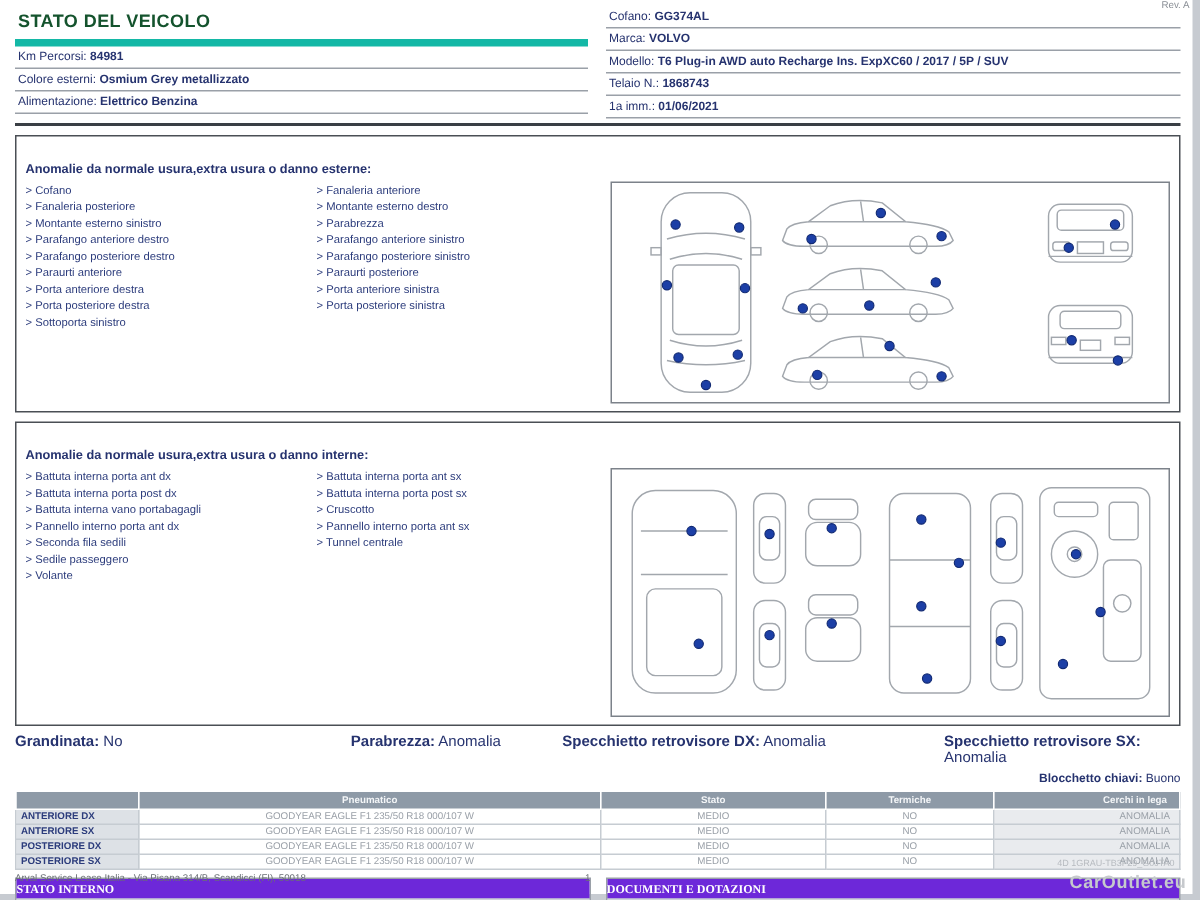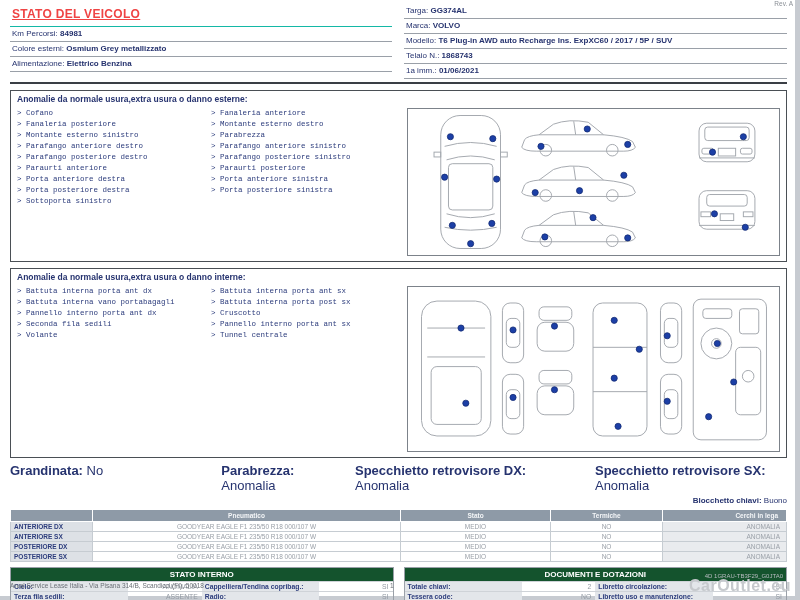--- a/index.html
+++ b/index.html
@@ -7,84 +7,84 @@
   body { font-family: "Liberation Sans", sans-serif; background: #c7cbd1; position: relative; overflow: hidden; }
   .page { position: absolute; left: 0; top: 0; width: 795px; height: 596px; background: #ffffff; padding: 4px 8px 0 10px; }
 
   
   .hdr { display: flex; position: relative; }
   .hcol-left { width: 382px; margin-right: 12px; }
   .hcol-right { flex: 1; }
   .hrow { border-bottom: 1px solid #9aa0a8; padding: 2px 2px 3px; font-size: 8px; color: #26336f; }
   .hrow .lbl { color: #26336f; }
   .hrow .val { font-weight: bold; }
-  .title { color: #ef4444; font-size: 12px; font-weight: bold; letter-spacing: .3px; padding: 3px 2px 5px; border-bottom: 1px solid #14b8a6; text-decoration: underline; }
+  .title { color: #14532d; font-size: 12px; font-weight: bold; letter-spacing: .3px; padding: 3px 2px 5px; border-bottom: 5px solid #14b8a6; }
   .rev { position: absolute; top: 0; right: 2px; font-size: 6.5px; color: #8a8f96; }
   .main-rule { border-bottom: 2px solid #3a3f45; margin-top: 3px; }
 
   
-  .panel { border: 1px solid #4a4f55; margin-top: 6px; padding: 3px 6px 5px; }
+  .panel { border: 1px solid #4a4f55; margin-top: 6px; padding: 16px 6px 5px; }
   .ptitle { font-size: 8.5px; font-weight: bold; color: #26336f; margin-bottom: 4px; }
-  .pbody { display: flex; font-family: Liberation Mono, monospace; }
+  .pbody { display: flex; }
   .plists { display: flex; width: 388px; flex-shrink: 0; }
   .dcol { width: 194px; padding-right: 4px; }
   .ditem { font-size: 7.5px; line-height: 11px; color: #2c3c7c; }
   .dbox { border: 1px solid #7c828a; flex: 1; margin-left: 2px; }
   .dbox svg { width: 100%; height: 100%; display: block; }
   .dbox-ext { height: 148px; }
   .dbox-int { height: 166px; }
   .outline { stroke: #a2a7ad; fill: none; stroke-width: 1; }
   .dot { fill: #1c3fa6; stroke: #122a73; stroke-width: .8; }
 
   
-  .sumrow { display: flex; font-size: 13px; color: #26336f; margin-top: 5px; gap: 24px; }
+  .sumrow { display: flex; font-size: 10px; color: #26336f; margin-top: 5px; gap: 24px; }
   .si { display: inline-block; }
   .si .b { font-weight: bold; }
   .keyrow { font-size: 8px; color: #26336f; margin: 3px 0 4px; text-align: right; }
   .keyrow .b { font-weight: bold; }
 
   
   table.tires { width: 100%; border-collapse: collapse; margin-top: 2px; }
   .tires th { background: #8e9aa7; color: #f4f6f8; font-size: 6.5px; font-weight: bold; padding: 2px; border: 1px solid #ffffff; text-align: center; }
   .tires th.th-cerchi { text-align: right; padding-right: 8px; }
   .tires td { font-size: 6.5px; padding: 1px 3px; border: 1px solid #c6ccd2; }
   .tires td.rowlbl { background: #dde1e6; color: #2c3c7c; font-weight: bold; }
   .tires td.pneu, .tires td.stato, .tires td.term { text-align: center; color: #9aa0a8; }
   .tires td.cerchi { text-align: right; color: #9aa0a8; background: #e9ebee; padding-right: 6px; }
 
   
   .btwrap { display: flex; gap: 10px; margin-top: 5px; }
   .bt { flex: 1; border: 1px solid #9aa0a8; align-self: flex-start; }
-  .bthead { background: #14532d; color: #ffffff; text-align: center; font-weight: bold; font-size: 8px; padding: 2px 0; }
+  .bthead { background: #6d28d9; color: #ffffff; font-weight: bold; font-size: 8px; padding: 2px 0; font-family: Liberation Serif, serif; }
   .btrow { display: flex; border-top: 1px solid #cfd3d8; }
   .btpair { flex: 1; display: flex; min-width: 0; }
   .btlbl { flex: 1.7; background: #e3e6ea; color: #2c3c7c; font-weight: bold; font-size: 6.8px; padding: 1px 3px; white-space: nowrap; overflow: hidden; }
   .btval { flex: 1; font-size: 6.8px; color: #939aa3; text-align: right; padding: 1px 4px; }
 
   
   .footer { position: absolute; left: 10px; right: 10px; bottom: 7px; font-size: 6.5px; color: #6a6f76; }
   .f-page { position: absolute; left: 380px; top: 0; }
   .f-code { position: absolute; right: 2px; top: -9px; color: #b7bbc0; font-size: 6px; }
-  .watermark { position: absolute; right: 4px; bottom: 1px; font-size: 16px; font-weight: 600; color: #c6c9cd; letter-spacing: .5px; }
+  .watermark { position: absolute; right: 4px; bottom: 1px; font-size: 12px; font-weight: 600; color: #c6c9cd; letter-spacing: .5px; }
 </style>
 </head>
 <body>
 
 <div class="page">
   <div class="rev">Rev. A</div>
 
   <div class="hdr">
     <div class="hcol-left">
       <div class="title">STATO DEL VEICOLO</div>
       <div class="hrow"><span class="lbl">Km Percorsi:</span> <span class="val">84981</span></div>
       <div class="hrow"><span class="lbl">Colore esterni:</span> <span class="val">Osmium Grey metallizzato</span></div>
       <div class="hrow"><span class="lbl">Alimentazione:</span> <span class="val">Elettrico Benzina</span></div>
     </div>
     <div class="hcol-right">
-      <div class="hrow"><span class="lbl">Targa:</span> <span class="val">GG374AL</span></div>
+      <div class="hrow"><span class="lbl">Cofano:</span> <span class="val">GG374AL</span></div>
       <div class="hrow"><span class="lbl">Marca:</span> <span class="val">VOLVO</span></div>
       <div class="hrow"><span class="lbl">Modello:</span> <span class="val">T6 Plug-in AWD auto Recharge Ins. ExpXC60 / 2017 / 5P / SUV</span></div>
       <div class="hrow"><span class="lbl">Telaio N.:</span> <span class="val">1868743</span></div>
       <div class="hrow"><span class="lbl">1a imm.:</span> <span class="val">01/06/2021</span></div>
     </div>
   </div>
   <div class="main-rule"></div>
 
   <div class="panel">
     <div class="ptitle">Anomalie da normale usura,extra usura o danno esterne:</div>
@@ -176,23 +176,25 @@
       </div>
     </div>
   </div>
 
   <div class="panel">
     <div class="ptitle">Anomalie da normale usura,extra usura o danno interne:</div>
     <div class="pbody">
       <div class="plists">
         <div class="dcol">
             <div class="ditem">&gt; Battuta interna porta ant dx</div>
+            <div class="ditem">&gt; Battuta interna porta post dx</div>
             <div class="ditem">&gt; Battuta interna vano portabagagli</div>
             <div class="ditem">&gt; Pannello interno porta ant dx</div>
             <div class="ditem">&gt; Seconda fila sedili</div>
+            <div class="ditem">&gt; Sedile passeggero</div>
             <div class="ditem">&gt; Volante</div>
           </div>
         <div class="dcol">
             <div class="ditem">&gt; Battuta interna porta ant sx</div>
             <div class="ditem">&gt; Battuta interna porta post sx</div>
             <div class="ditem">&gt; Cruscotto</div>
             <div class="ditem">&gt; Pannello interno porta ant sx</div>
             <div class="ditem">&gt; Tunnel centrale</div>
           </div>
       </div>

